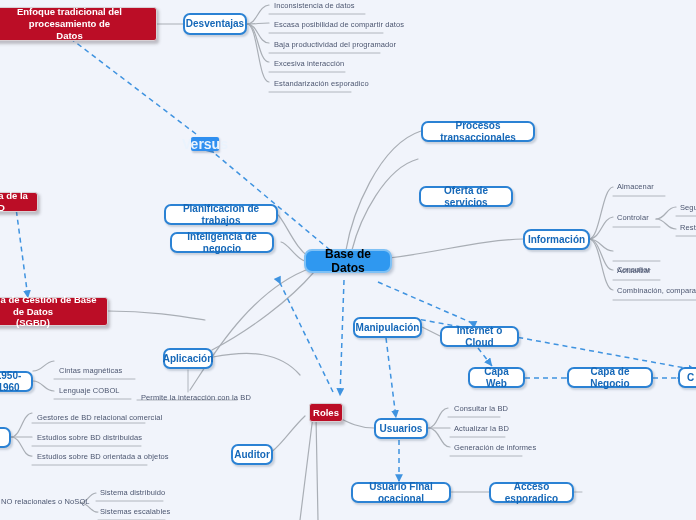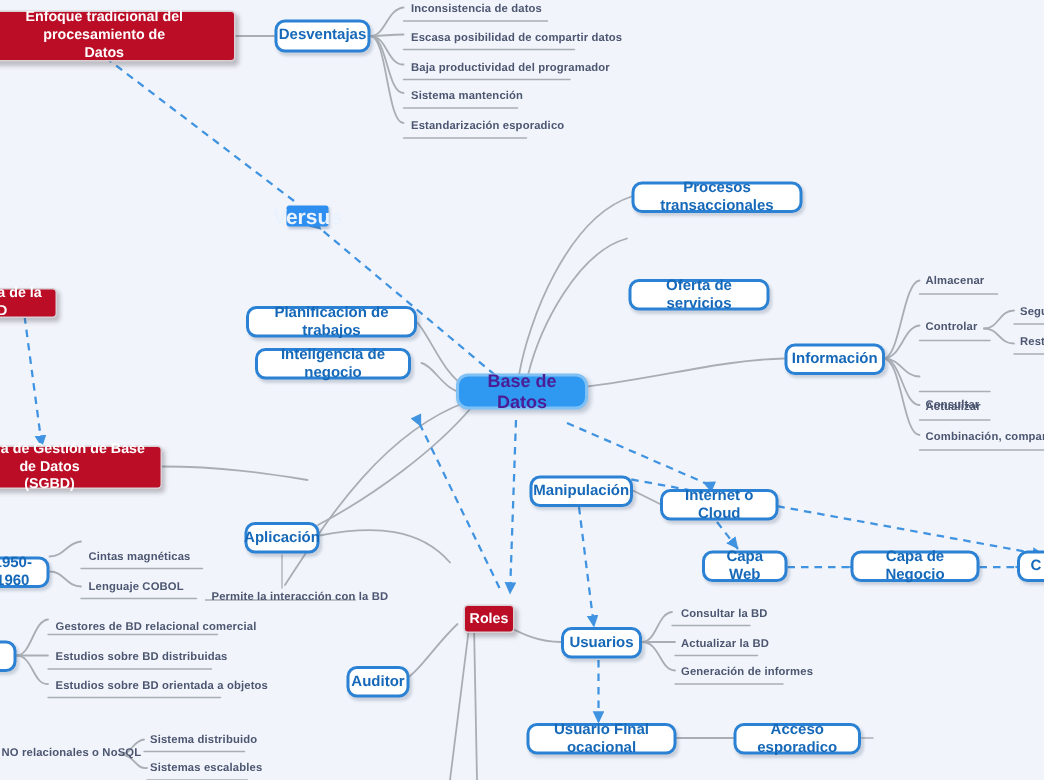--- a/index.html
+++ b/index.html
@@ -24,21 +24,21 @@
     font-size:10px;
     box-shadow:1.5px 2px 2px rgba(60,80,110,.22);
     padding:3px 7px;
     line-height:1.15;
   }
   
   .n-primary{
     background:#2f98f0;
     border:2px solid #7fc1f5;
     border-radius:8px;
-    color:#4c1d95;
+    color:#000000;
     font-weight:bold;
     font-size:12px;
     box-shadow:1.5px 2px 3px rgba(60,80,110,.28);
     padding:4px 10px;
   }
   
   .n-tag{
     background:#2f8ff0;
     border:none;
     border-radius:2px;
@@ -58,21 +58,21 @@
     font-size:9.5px;
     box-shadow:2px 2.5px 3px rgba(70,60,70,.3);
     padding:3px 8px;
     line-height:1.25;
   }
   .n-red.big{font-size:9.5px;}
   
   .n-leaf{
     color:#4c5670;
     font-size:7.5px;
-    font-weight:bold;
+    font-weight:normal;
     background:transparent;
     border:none;
     padding:0 2px;
     letter-spacing:.1px;
     justify-content:flex-start;
     text-align:left;
     white-space:nowrap;
   }
 </style>
 </head>
@@ -208,21 +208,21 @@
   <div class="node n-leaf" style="left:272px;top:0px;width:130px;height:11px;">
     <span>Inconsistencia de datos</span>
   </div>
   <div class="node n-leaf" style="left:272px;top:19px;width:160px;height:11px;">
     <span>Escasa posibilidad de compartir datos</span>
   </div>
   <div class="node n-leaf" style="left:272px;top:39px;width:160px;height:11px;">
     <span>Baja productividad del programador</span>
   </div>
   <div class="node n-leaf" style="left:272px;top:58px;width:140px;height:11px;">
-    <span>Sistema mantención</span>
+    <span>Excesiva interacción</span>
   </div>
   <div class="node n-leaf" style="left:272px;top:78px;width:150px;height:11px;">
     <span>Estandarización esporadico</span>
   </div>
 
   <div class="node n-tag" style="left:191px;top:137px;width:28px;height:14px;">
     <span>Versus</span>
   </div>
 
   <div class="node n-red" style="left:-42px;top:192px;width:80px;height:20px;">
@@ -247,21 +247,21 @@
   </div>
 
   <div class="node n-blue" style="left:419px;top:149px;width:94px;height:21px;margin-top:37px;">
     <span>Oferta de servicios</span>
   </div>
 
   <div class="node n-primary" style="left:304px;top:249px;width:88px;height:24px;">
     <span>Base de Datos</span>
   </div>
 
-  <div class="node n-blue" style="left:523px;top:229px;width:67px;height:21px;">
+  <div class="node n-blue" style="left:523px;top:229px;width:67px;height:21px;border-radius:8px;">
     <span>Información</span>
   </div>
 
   <div class="node n-leaf" style="left:615px;top:181px;width:60px;height:11px;">
     <span>Almacenar</span>
   </div>
   <div class="node n-leaf" style="left:615px;top:212px;width:60px;height:11px;">
     <span>Controlar</span>
   </div>
   <div class="node n-leaf" style="left:615px;top:264px;width:60px;height:11px;">

